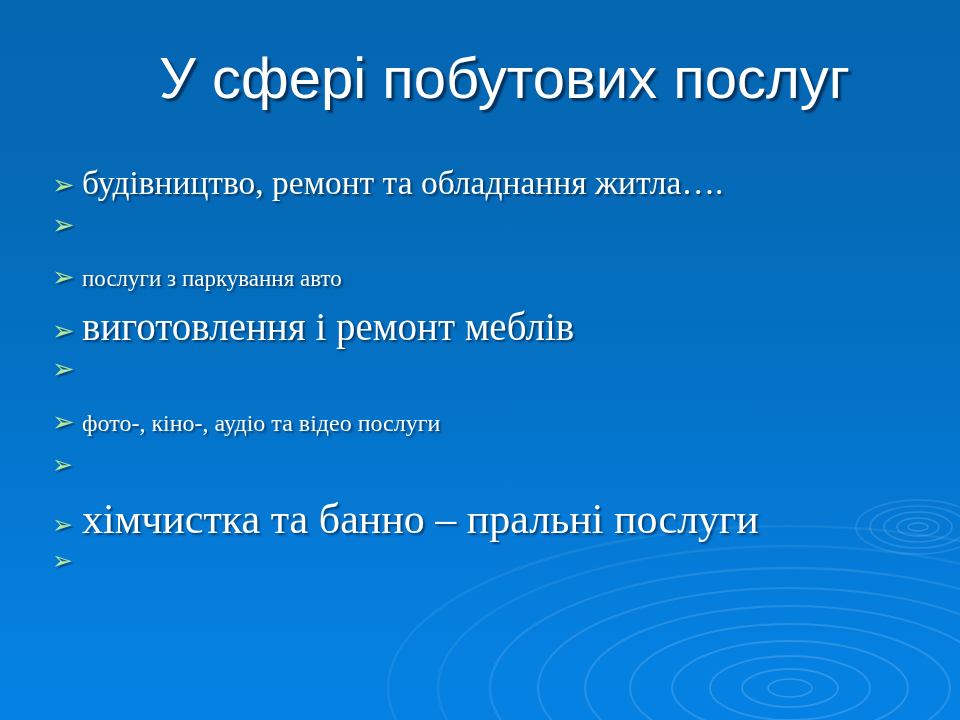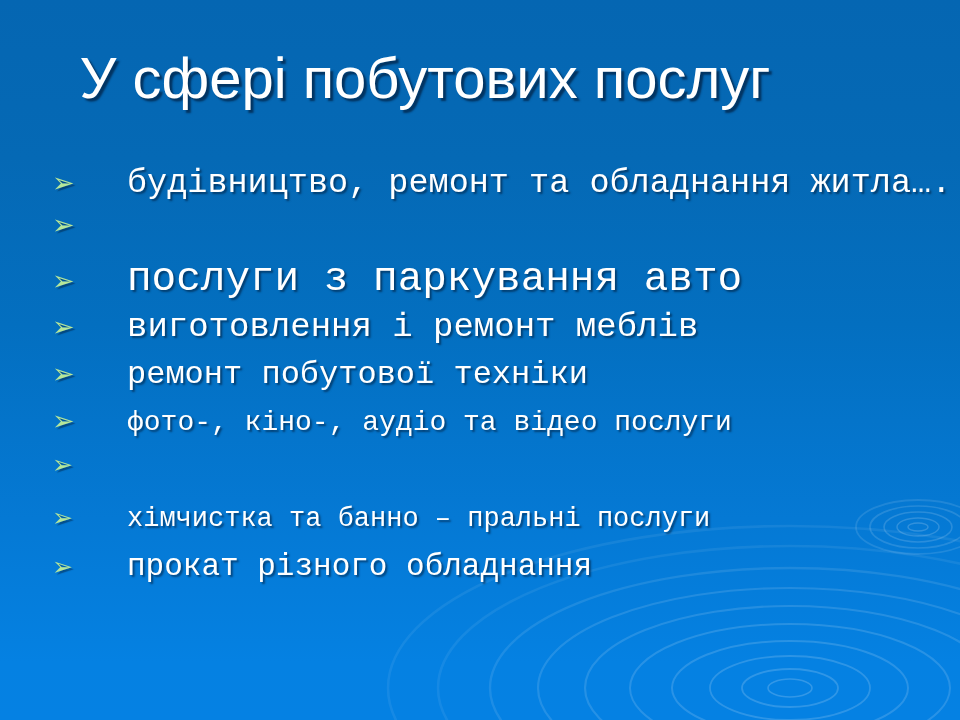--- a/index.html
+++ b/index.html
@@ -36,21 +36,21 @@
     height: 720px;
     pointer-events: none;
   }
 
   
   .title-area {
     position: absolute;
     left: 0;
     top: 46px;
     width: 850px;
-    text-align: center;
+    text-align: right;
   }
   .slide-title {
     display: inline-block;
     margin: 0;
     color: #ffffff;
     font-family: "Liberation Sans", sans-serif;
     font-weight: normal;
     font-size: 58px;
     line-height: 64px;
     letter-spacing: 0px;
@@ -78,36 +78,35 @@
     flex: 0 0 auto;
     width: 30px;
     color: #b6e79a;
     font-size: 27px;
     line-height: 1;
     text-shadow: 2px 2px 1px rgba(0, 25, 50, 0.45);
   }
   .bullet-text {
     flex: 0 1 auto;
     color: #ffffff;
-    font-family: Liberation Mono, monospace;
+    font-family: Liberation Serif, serif;
     font-size: 33px;
     line-height: 38px;
     text-shadow: 2px 2px 2px rgba(0, 22, 48, 0.55);
-    margin-left: 45px;
   }
 
   
   .bullet-item.sz-0 .bullet-text { font-size: 33.5px; }
   .bullet-item.sz-1 .bullet-text { font-size: 33px; }
-  .bullet-item.sz-2 .bullet-text { font-size: 41px; }
-  .bullet-item.sz-3 .bullet-text { font-size: 34px; }
+  .bullet-item.sz-2 .bullet-text { font-size: 23px; }
+  .bullet-item.sz-3 .bullet-text { font-size: 39px; }
   .bullet-item.sz-4 .bullet-text { font-size: 32px; }
-  .bullet-item.sz-5 .bullet-text { font-size: 28px; }
+  .bullet-item.sz-5 .bullet-text { font-size: 24px; }
   .bullet-item.sz-6 .bullet-text { font-size: 31.5px; }
-  .bullet-item.sz-7 .bullet-text { font-size: 27px; }
+  .bullet-item.sz-7 .bullet-text { font-size: 42px; }
   .bullet-item.sz-8 .bullet-text { font-size: 31px; }
 
   .bullet-item.sz-6 .bullet-marker,
   .bullet-item.sz-7 .bullet-marker,
   .bullet-item.sz-8 .bullet-marker { font-size: 25px; }
 </style>
 </head>
 <body>
 
 <div class="slide">
@@ -166,37 +165,35 @@
       <span class="bullet-text">послуги з паркування авто</span>
     </li>
 
     <li class="bullet-item sz-3">
       <span class="bullet-marker">➢</span>
       <span class="bullet-text">виготовлення і ремонт меблів</span>
     </li>
 
     <li class="bullet-item sz-4">
       <span class="bullet-marker">➢</span>
-      <span class="bullet-text">ремонт побутової техніки</span>
     </li>
 
     <li class="bullet-item sz-5">
       <span class="bullet-marker">➢</span>
       <span class="bullet-text">фото-, кіно-, аудіо та відео послуги</span>
     </li>
 
     <li class="bullet-item sz-6">
       <span class="bullet-marker">➢</span>
     </li>
 
     <li class="bullet-item sz-7">
       <span class="bullet-marker">➢</span>
       <span class="bullet-text">хімчистка та банно – пральні послуги</span>
     </li>
 
     <li class="bullet-item sz-8">
       <span class="bullet-marker">➢</span>
-      <span class="bullet-text">прокат різного обладнання</span>
     </li>
 
   </ul>
 
 </div>
 
 </body></html>

